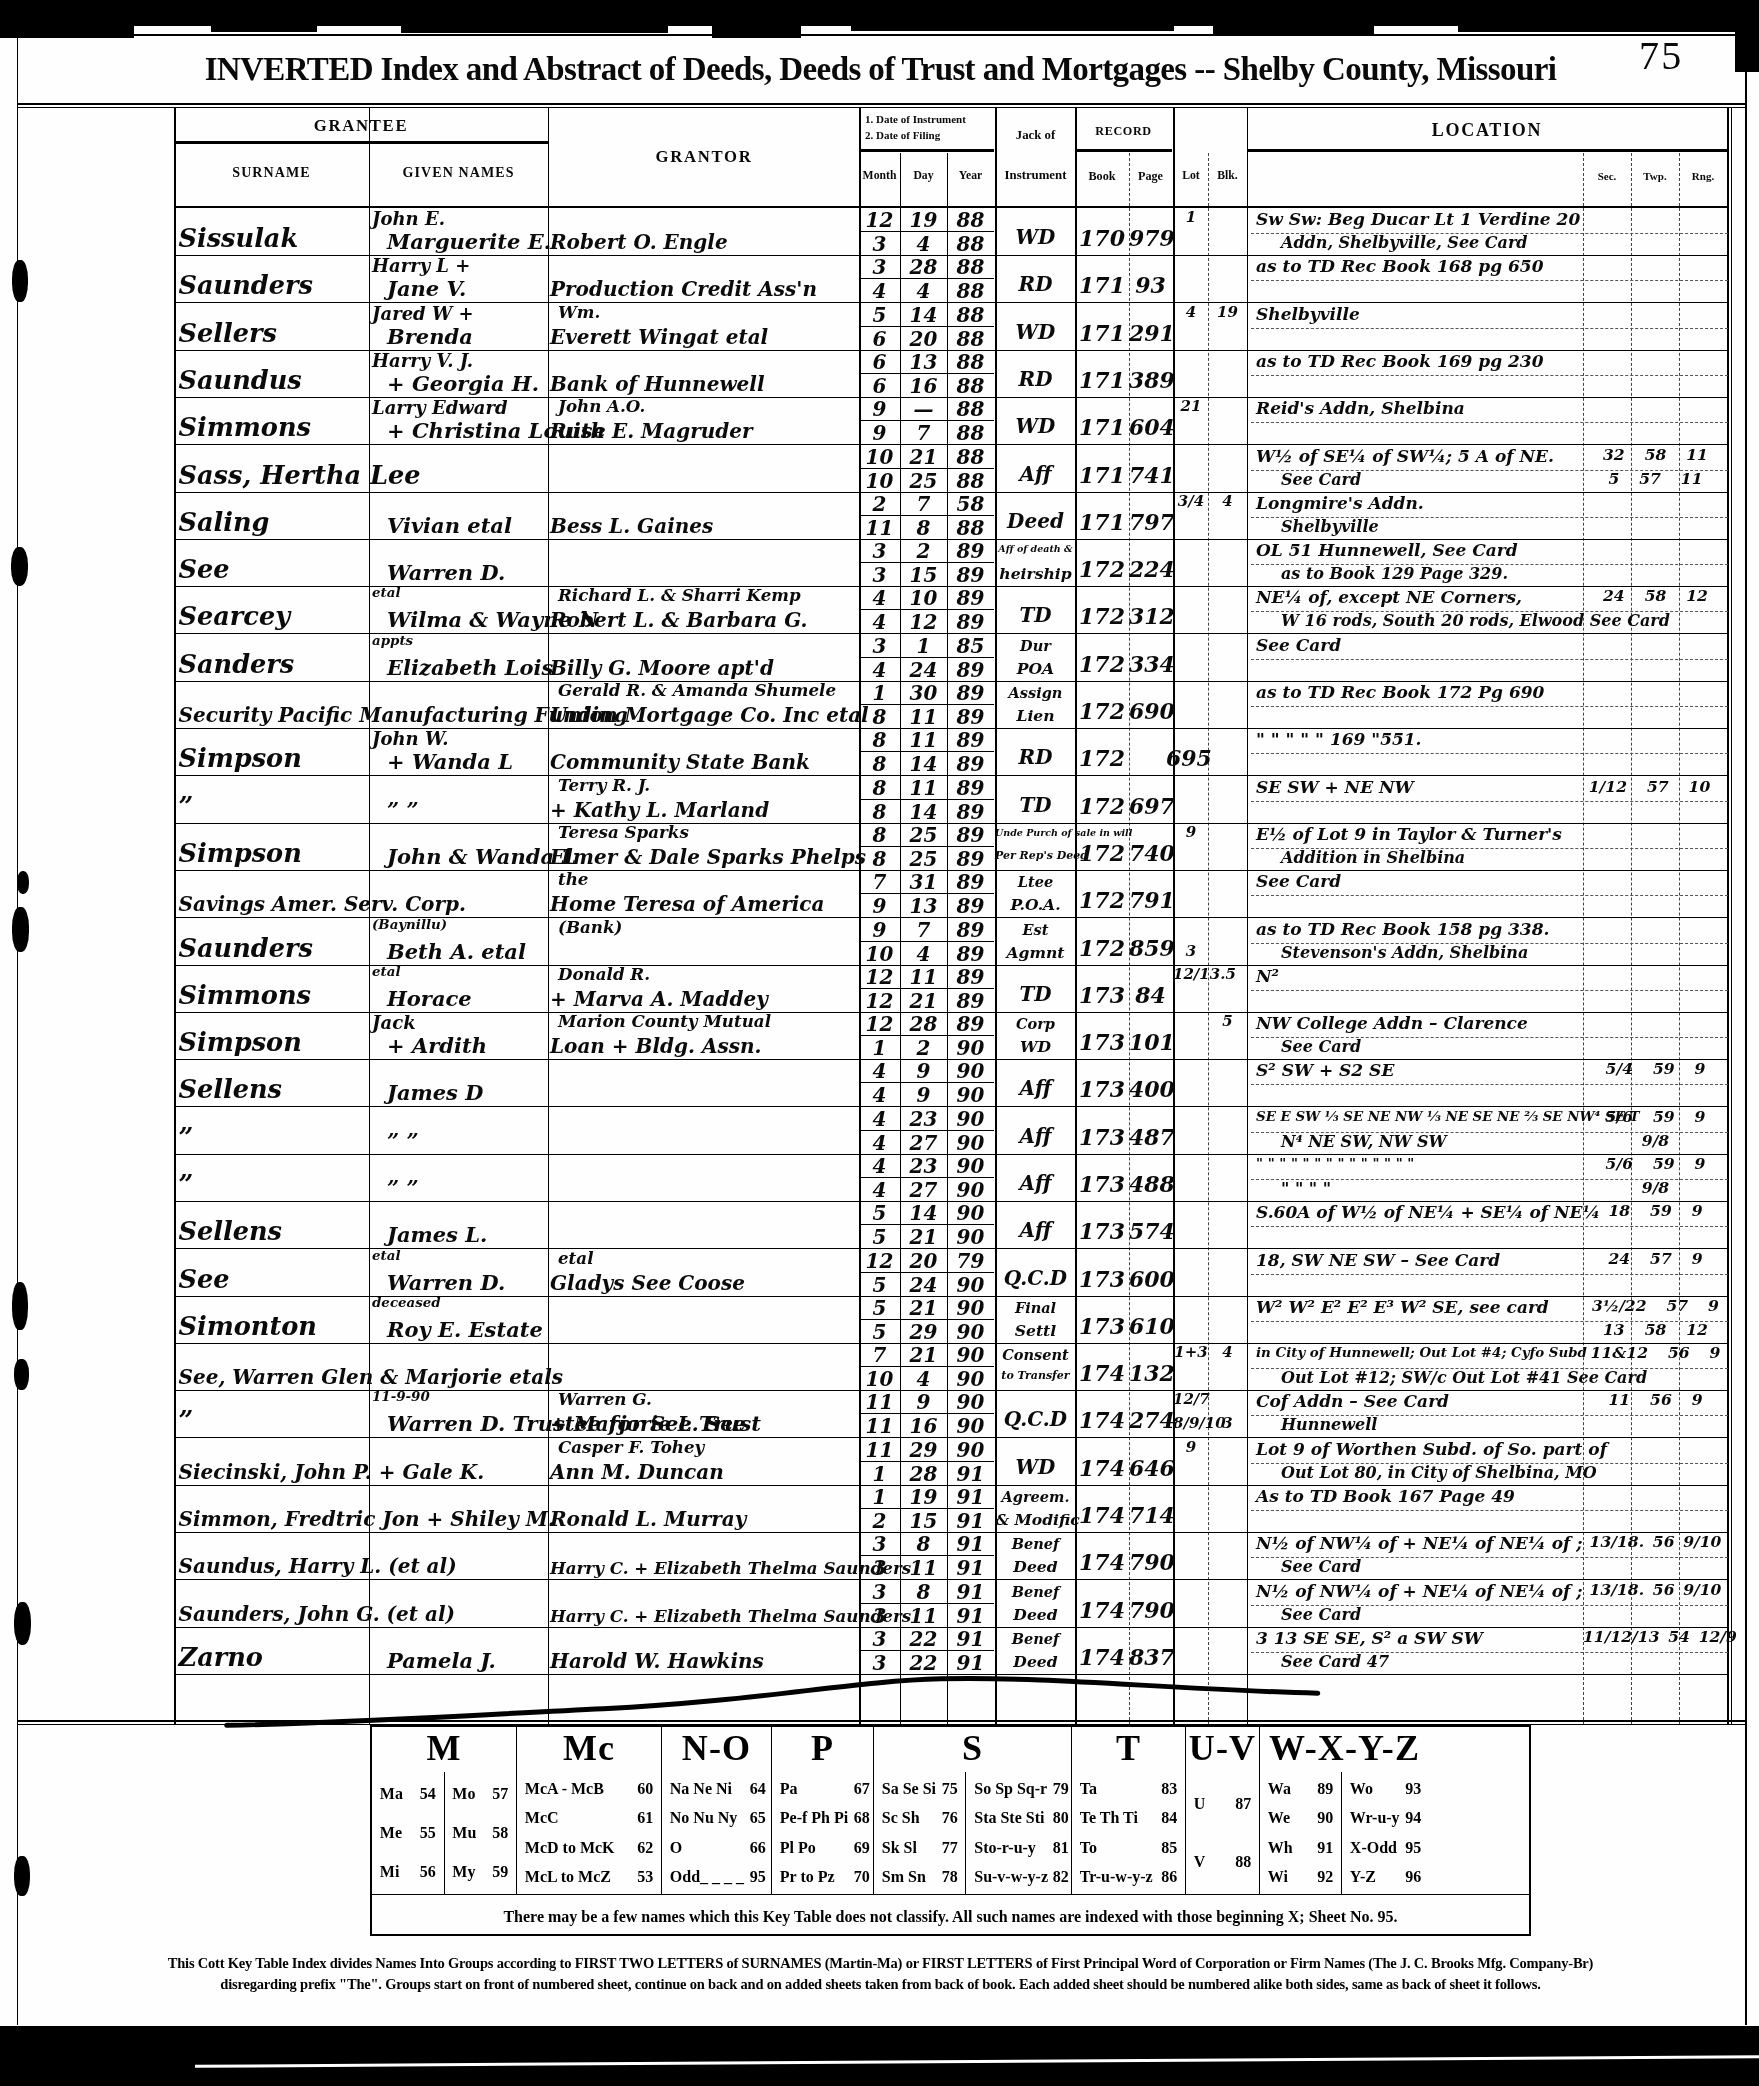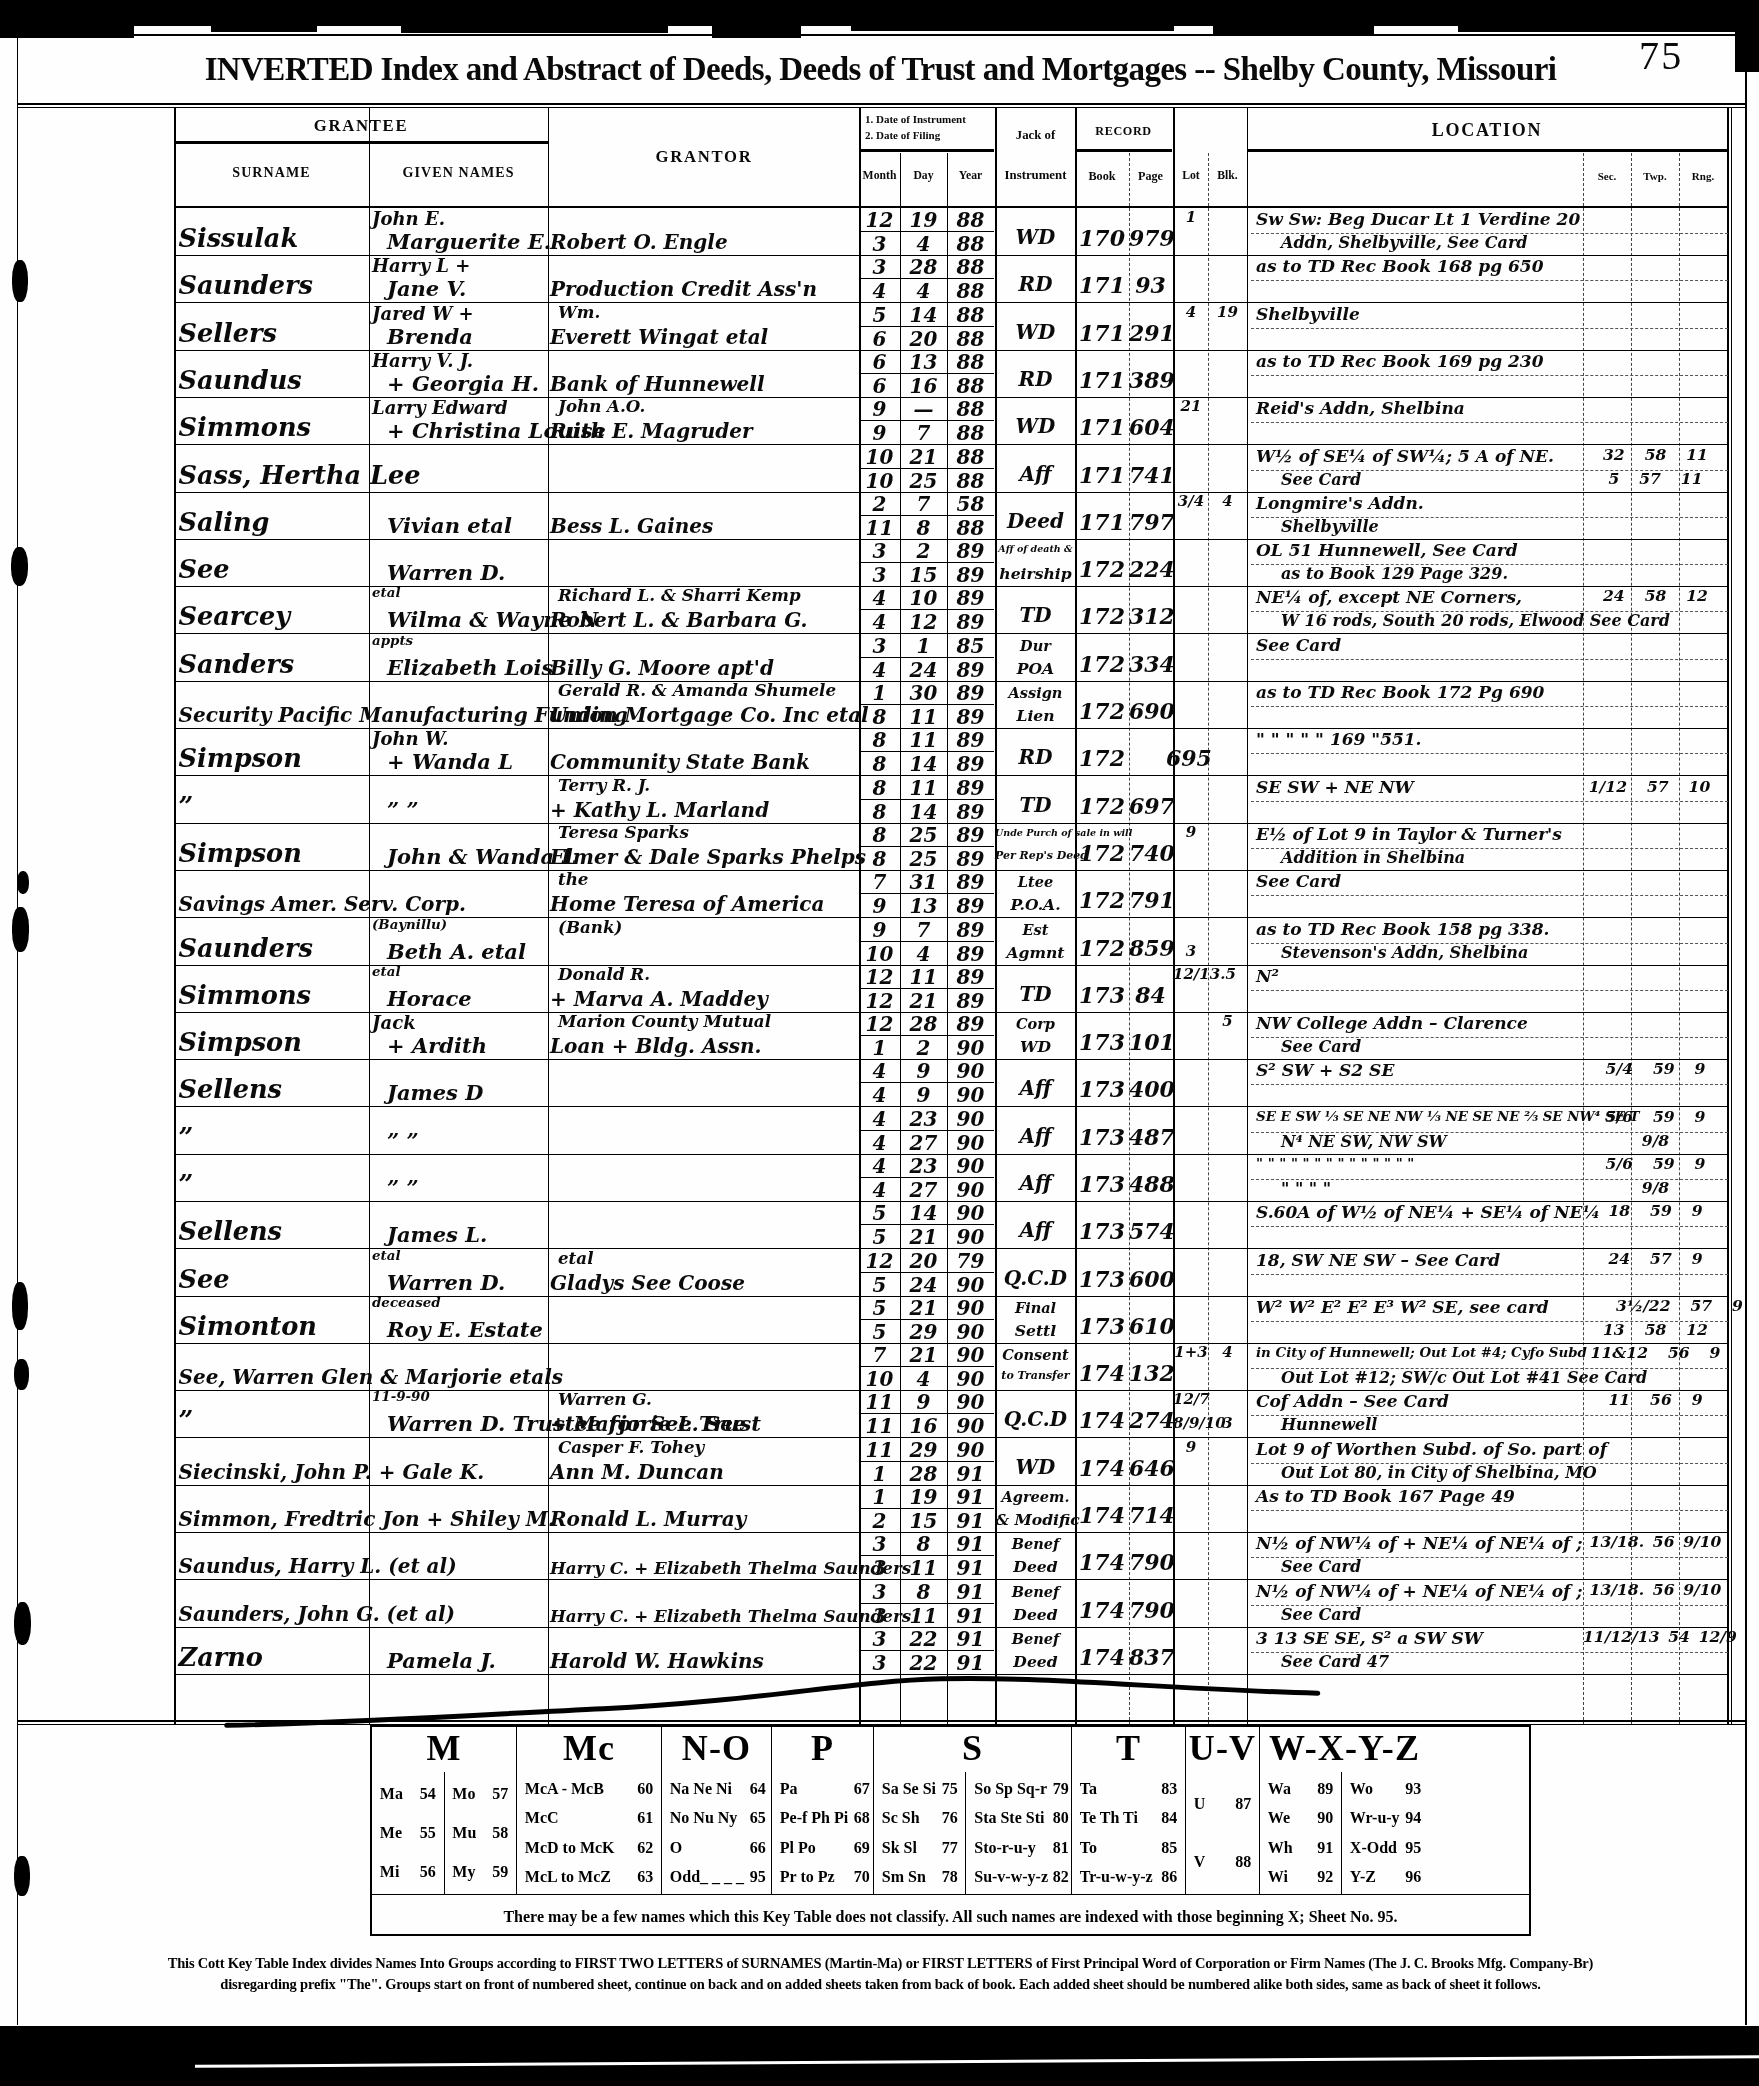--- a/index.html
+++ b/index.html
@@ -556,21 +556,21 @@
           <div class="cell hw" style="font-size: 20px; left: 726px; top: 1.7px; width: 47px; text-align: center;">21</div>
           <div class="cell hw" style="font-size: 20px; left: 773px; top: 1.7px; width: 47px; text-align: center;">90</div>
           <div class="cell hw" style="font-size: 20px; left: 685px; top: 25.6px; width: 41px; text-align: center;">5</div>
           <div class="cell hw" style="font-size: 20px; left: 726px; top: 25.6px; width: 47px; text-align: center;">29</div>
           <div class="cell hw" style="font-size: 20px; left: 773px; top: 25.6px; width: 47px; text-align: center;">90</div>
           <div class="cell hw" style="font-size: 14.5px; left: 821px; top: 4.5px; width: 81px; text-align: center;">Final</div>
           <div class="cell hw" style="font-size: 15.6px; left: 821px; top: 27px; width: 81px; text-align: center;">Settl</div>
           <div class="cell hw" style="font-size: 22px; left: 901px; top: 19px; width: 54px; text-align: center;">173</div>
           <div class="cell hw" style="font-size: 22px; left: 955px; top: 19px; width: 43px; text-align: center;">610</div>
           <div class="cell hw" style="font-size: 17px; left: 1082px; top: 2.8px;">W² W² E² E² E³ W² SE,  see card</div>
-          <div class="cell hw" style="font-size: 15.6px; left: 1409px; top: 2.2px; word-spacing: 14.5px; width: 145px; text-align: center; padding-left: 24px;">3½/22 57 9</div>
+          <div class="cell hw" style="font-size: 15.6px; left: 1409px; top: 2.2px; word-spacing: 14.5px; width: 145px; text-align: center;">3½/22 57 9</div>
           <div class="cell hw" style="font-size: 15.6px; left: 1409px; top: 25.6px; word-spacing: 14.5px; width: 145px; text-align: center;">13 58 12</div>
         </div>
         <div class="row" style="top: 1235px;">
           <div class="dsep"></div>
           <div class="lsep"></div>
           <div class="cell hw" style="font-size: 20px; left: 4.5px; bottom: 3.3px;">See, Warren Glen &amp; Marjorie etals</div>
           <div class="cell hw" style="font-size: 20px; left: 685px; top: 1.7px; width: 41px; text-align: center;">7</div>
           <div class="cell hw" style="font-size: 20px; left: 726px; top: 1.7px; width: 47px; text-align: center;">21</div>
           <div class="cell hw" style="font-size: 20px; left: 773px; top: 1.7px; width: 47px; text-align: center;">90</div>
           <div class="cell hw" style="font-size: 20px; left: 685px; top: 25.6px; width: 41px; text-align: center;">10</div>
@@ -760,21 +760,21 @@
               <div class="kentry">
                 <div>McC</div>
                 <div style="margin-left: 5.6px;">61</div>
               </div>
               <div class="kentry">
                 <div>McD to McK</div>
                 <div style="margin-left: 5.6px;">62</div>
               </div>
               <div class="kentry">
                 <div>McL to McZ</div>
-                <div style="margin-left: 5.6px;">63</div>
+                <div style="margin-left: 5.6px;">53</div>
               </div>
             </div>
           </div>
         </div>
         <div class="kgroup" style="width: 110px; flex: 0 0 110px;">
           <div class="khead">N-O</div>
           <div class="kcols">
             <div class="kcol">
               <div class="kentry">
                 <div>Na Ne Ni</div>

